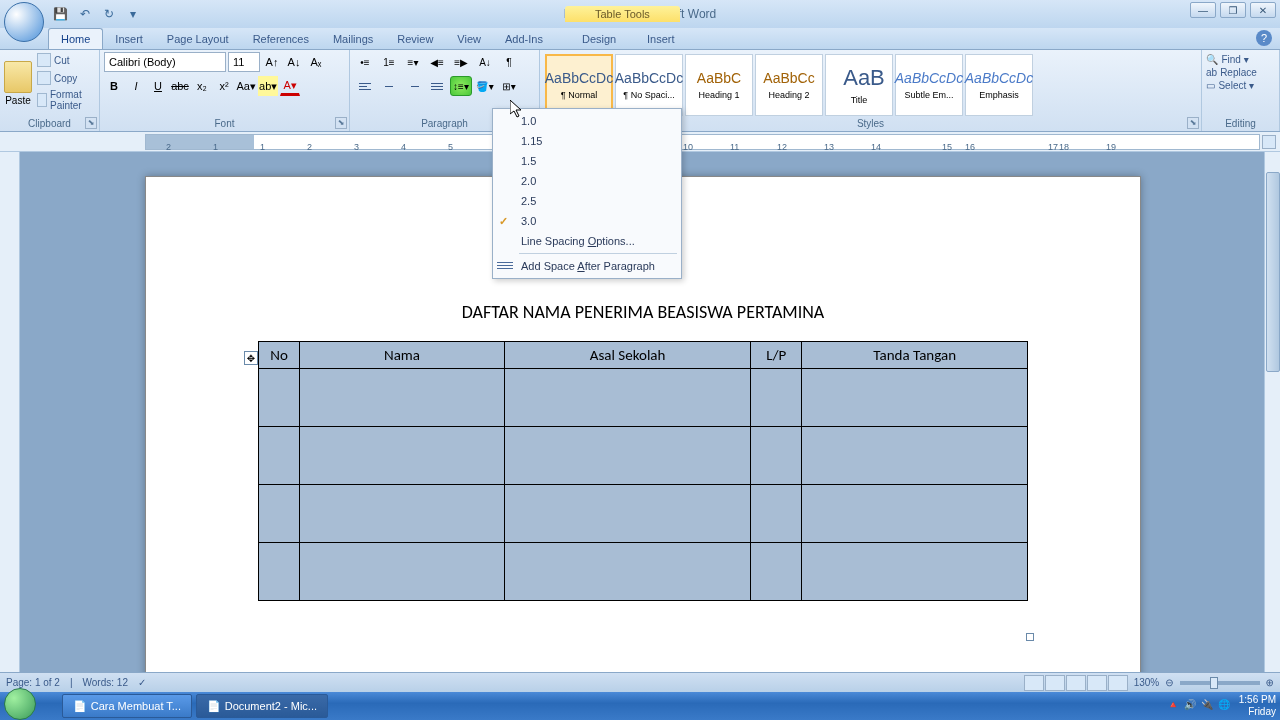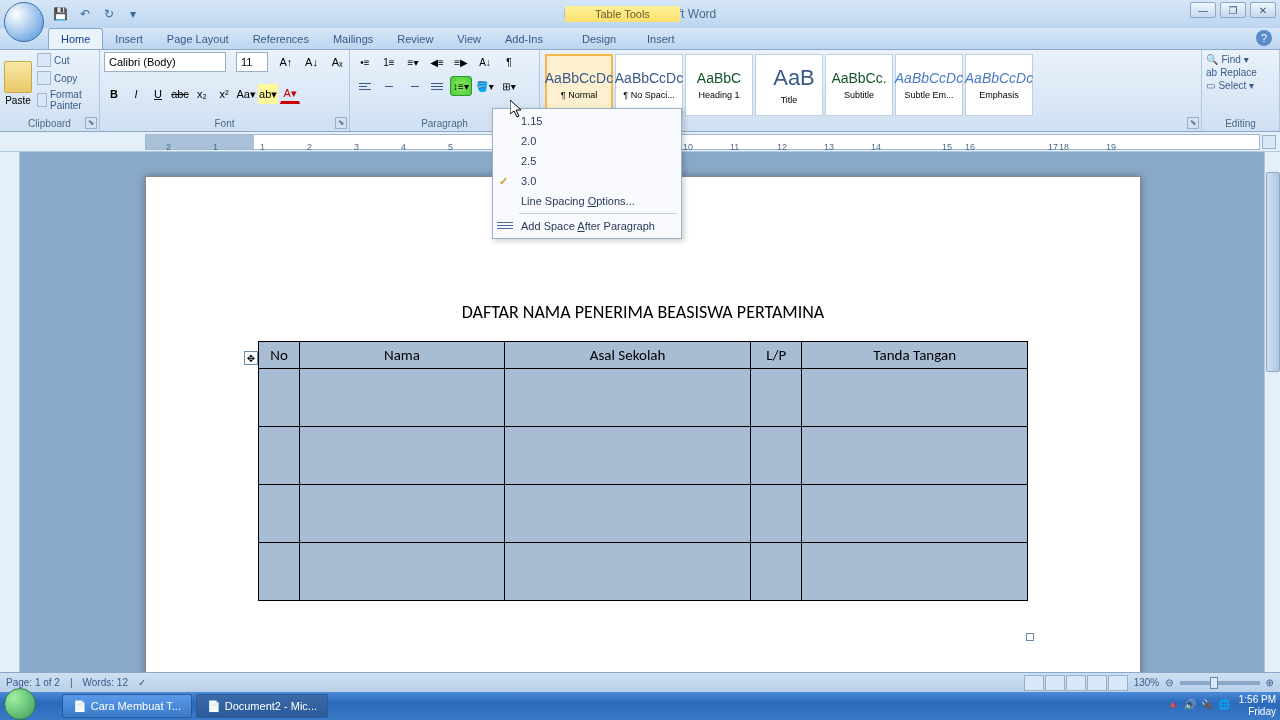--- a/index.html
+++ b/index.html
@@ -28,40 +28,40 @@
 .group-label { position: absolute; bottom: 2px; left: 0; right: 0; text-align: center; font-size: 10px; color: #4a6a8a; }
 .group-launcher { position: absolute; bottom: 2px; right: 2px; width: 12px; height: 12px; border: 1px solid #9ab0c8; font-size: 8px; text-align: center; line-height: 10px; color: #5a7a9a; cursor: pointer; }
 .clipboard { width: 100px; }
 .paste-btn { width: 38px; height: 62px; display: flex; flex-direction: column; align-items: center; justify-content: center; gap: 2px; font-size: 10px; cursor: pointer; }
 .paste-icon { width: 28px; height: 32px; background: linear-gradient(#f8e8a8, #e8c868); border: 1px solid #c8a848; border-radius: 2px; }
 .clip-right { display: flex; flex-direction: column; gap: 2px; font-size: 10px; color: #3a5a8a; }
 .clip-item { display: flex; align-items: center; gap: 3px; cursor: pointer; padding: 1px; }
 .mini-icon { width: 14px; height: 14px; background: #d8e8f8; border: 1px solid #a0b8d0; }
 
 .font-group { width: 250px; }
-.font-top { display: flex; gap: 10px; margin-bottom: 12px; align-items: center; }
+.font-top { display: flex; gap: 2px; margin-bottom: 4px; align-items: center; }
 .font-name { width: 122px; height: 20px; border: 1px solid #9ab0c8; background: #fff; font-size: 11px; padding: 2px 4px; }
 .font-size { width: 32px; height: 20px; border: 1px solid #9ab0c8; background: #fff; font-size: 11px; padding: 2px 4px; }
 .font-btn { width: 20px; height: 20px; border: 1px solid transparent; display: flex; align-items: center; justify-content: center; font-size: 11px; cursor: pointer; }
 .font-row { display: flex; gap: 2px; }
 .bold { font-weight: bold; } .italic { font-style: italic; } .underline { text-decoration: underline; }
 .strike { text-decoration: line-through; text-align: center; }
 
 .para-group { width: 190px; }
 .para-row { display: flex; gap: 2px; margin-bottom: 4px; }
 .para-btn { width: 22px; height: 20px; border: 1px solid transparent; display: flex; align-items: center; justify-content: center; cursor: pointer; font-size: 10px; }
 .para-btn.highlighted { background: radial-gradient(circle, #8eea5e, #4ac83a); border: 1px solid #2a9a2a; border-radius: 3px; }
 .lines-icon { display: flex; flex-direction: column; gap: 2px; width: 12px; }
 .lines-icon span { height: 1px; background: #3a5a8a; }
 
 .styles-group { flex: 1; display: flex; }
 .style-item { width: 68px; height: 62px; border: 1px solid #c0d0e0; background: #fff; margin: 2px 1px; display: flex; flex-direction: column; align-items: center; justify-content: center; cursor: pointer; font-size: 9px; }
 .style-item.sel { border: 2px solid #f8b848; background: #fdf0d0; }
 .style-prev { font-size: 14px; color: #3a5a8a; margin-bottom: 4px; }
-.style-prev.big { font-size: 22px; margin-left: 10px; } .style-prev.blue { color: #14532d; } .style-prev.iblue { color: #4a7ac8; font-style: italic; }
+.style-prev.big { font-size: 22px; margin-left: 10px; } .style-prev.blue { color: #a16207; } .style-prev.iblue { color: #4a7ac8; font-style: italic; }
 
 .change-styles { width: 56px; display: flex; flex-direction: column; align-items: center; justify-content: center; font-size: 10px; cursor: pointer; padding: 4px; }
 .editing-group { width: 78px; display: flex; flex-direction: column; gap: 2px; padding: 4px; font-size: 10px; }
 .edit-item { display: flex; align-items: center; gap: 3px; cursor: pointer; color: #3a5a8a; }
 
 
 .ruler-bar { height: 20px; background: #e5eff9; border-bottom: 1px solid #b0c8e0; display: flex; align-items: center; font-size: 8px; color: #5a7a9a; padding-left: 30px; position: relative; }
 .ruler { position: absolute; left: 145px; right: 20px; height: 16px; background: #fff; border: 1px solid #a0b8d0; display: flex; align-items: center; }
 .ruler-dark { background: #a8c0d8; height: 100%; }
 .ruler-tick { position: absolute; font-size: 9px; color: #4a6a8a; }
@@ -252,40 +252,41 @@
         </div>
         <div class="style-item">
           <div class="style-prev ">AaBbCcDc</div>
           <div>¶ No Spaci...</div>
         </div>
         <div class="style-item">
           <div class="style-prev blue">AaBbC</div>
           <div>Heading 1</div>
         </div>
         <div class="style-item">
+          <div class="style-prev blue">AaBbCc</div>
+          <div>Heading 2</div>
+        </div>
+        <div class="style-item">
           <div class="style-prev big">AaB</div>
           <div>Title</div>
-        </div>
-        <div class="style-item">
-          <div class="style-prev blue">AaBbCc.</div>
-          <div>Subtitle</div>
         </div>
         <div class="style-item">
           <div class="style-prev iblue">AaBbCcDc</div>
           <div>Subtle Em...</div>
         </div>
         <div class="style-item">
           <div class="style-prev iblue">AaBbCcDc</div>
           <div>Emphasis</div>
         </div>
       </div>
     <div class="change-styles">
       <div style="width:24px;height:24px;background:#d8e8f8;border:1px solid #9ab0c8;margin-bottom:2px"></div>
       <span>Change Styles ▾</span>
     </div>
+    <div class="group-label">Styles</div>
     <div class="group-launcher">⬊</div>
   </div>
 
   <div class="group editing-group">
     <div class="edit-item">🔍 <span>Find ▾</span></div>
     <div class="edit-item">ab <span>Replace</span></div>
     <div class="edit-item">▭ <span>Select ▾</span></div>
     <div class="group-label">Editing</div>
   </div>
 </div>
@@ -367,21 +368,23 @@
             </tr>
           </tbody>
       </table>
       <div class="resize-handle" style="top:292px;left:880px"></div>
     </div>
   </div>
 </div>
 
 <div class="dropdown">
   <div id="spacing-options">
+      <div class="dd-item">1.0</div>
       <div class="dd-item">1.15</div>
+      <div class="dd-item">1.5</div>
       <div class="dd-item">2.0</div>
       <div class="dd-item">2.5</div>
       <div class="dd-item">3.0<span class="dd-check">✓</span></div>
     </div>
   <div class="dd-item">Line Spacing <span class="underline-access">O</span>ptions...</div>
   <div class="dd-sep"></div>
   <div class="dd-item">
     <div class="dd-icon">
         <span></span>
         <span></span>

